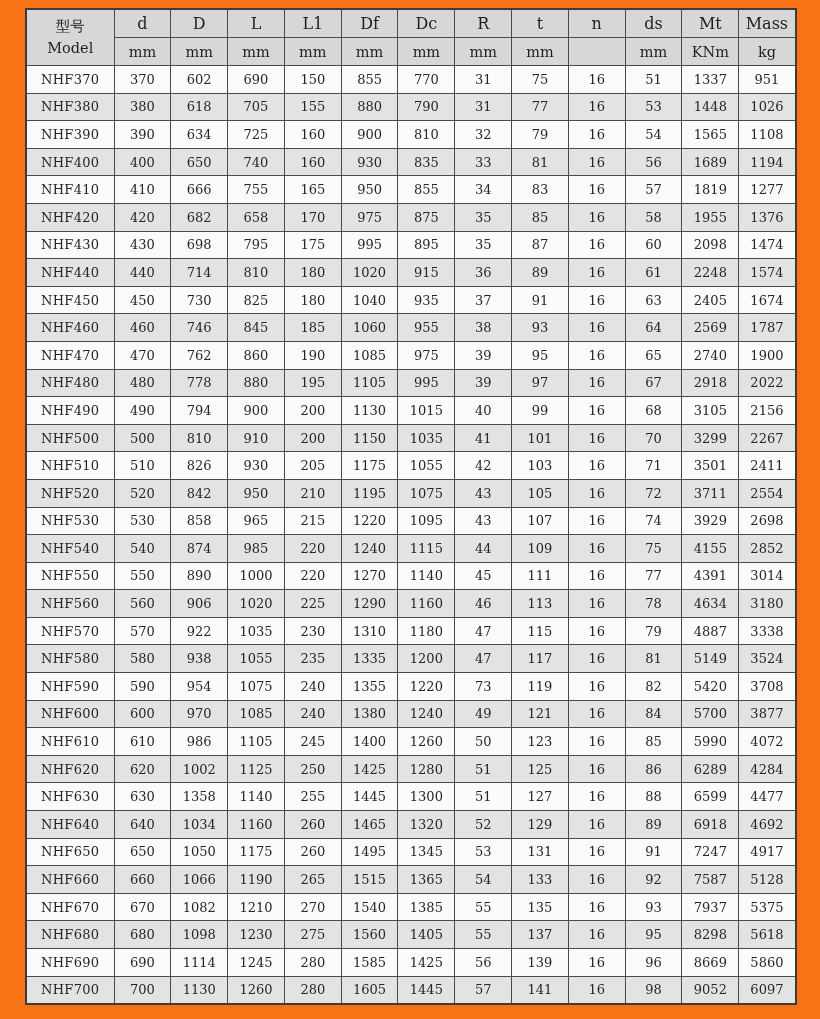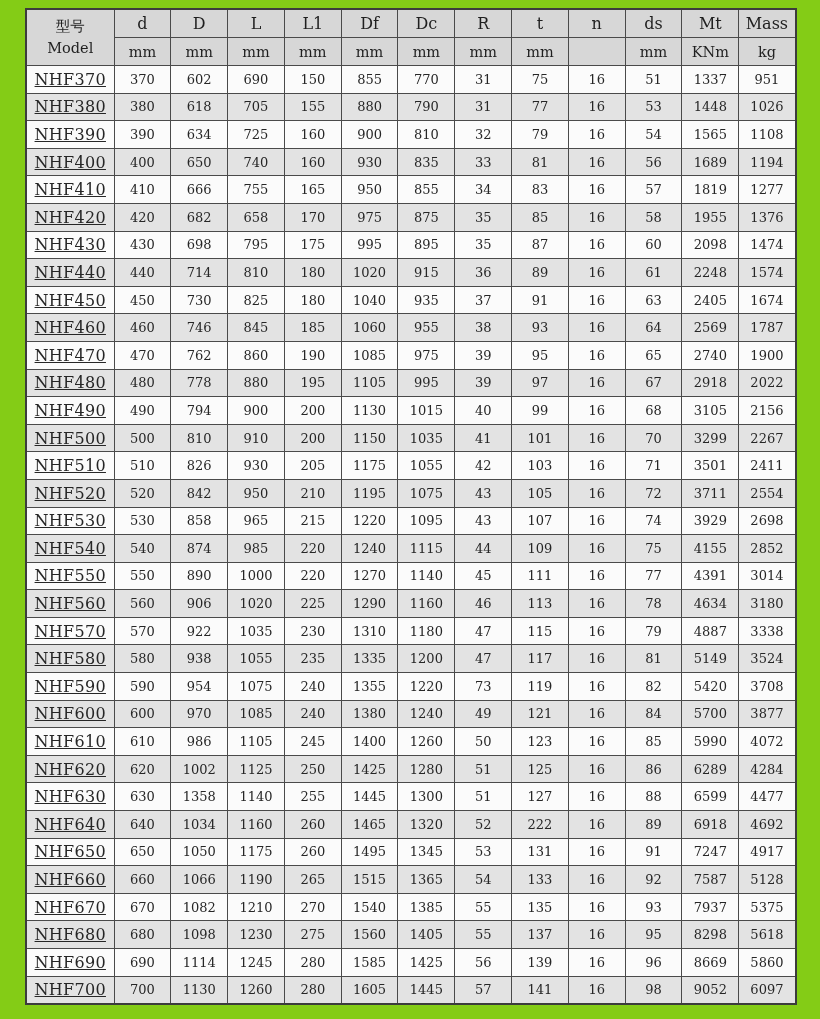--- a/index.html
+++ b/index.html
@@ -8,21 +8,21 @@
     background: #ffffff;
     width: 820px;
     font-family: "DejaVu Serif", "Liberation Serif", serif;
     color: #1f1f1f;
   }
   .page {
     width: 820px;
     height: 1019px;
     box-sizing: border-box;
     padding: 8px 26px 7px 25px;
-    background: #84cc16;
+    background: #f97316;
   }
   table.spec-table {
     border-collapse: collapse;
     table-layout: fixed;
     width: 770px;
     border: 2px solid #3c3c3c;
   }
   .spec-table th, .spec-table td {
     border: 1px solid #4a4a4a;
     text-align: center;
@@ -50,23 +50,22 @@
     text-align: center;
   }
   tbody td {
     height: 26.6px;
     font-size: 13px;
     background: #fbfbfb;
     color: #262626;
   }
   tbody tr:nth-child(even) td { background: #e3e3e3; }
   tbody td.model-cell {
-    font-size: 16px;
+    font-size: 13px;
     letter-spacing: 0.3px;
-    text-decoration: underline;
   }
 </style>
 </head>
 <body>
 
 <div class="page">
   <table class="spec-table">
     <colgroup id="colgroup">
         <col class="model-col">
         <col class="data-col">
@@ -524,21 +523,21 @@
         </tr>
         <tr>
           <td class="model-cell">NHF640</td>
           <td>640</td>
           <td>1034</td>
           <td>1160</td>
           <td>260</td>
           <td>1465</td>
           <td>1320</td>
           <td>52</td>
-          <td>222</td>
+          <td>129</td>
           <td>16</td>
           <td>89</td>
           <td>6918</td>
           <td>4692</td>
         </tr>
         <tr>
           <td class="model-cell">NHF650</td>
           <td>650</td>
           <td>1050</td>
           <td>1175</td>

